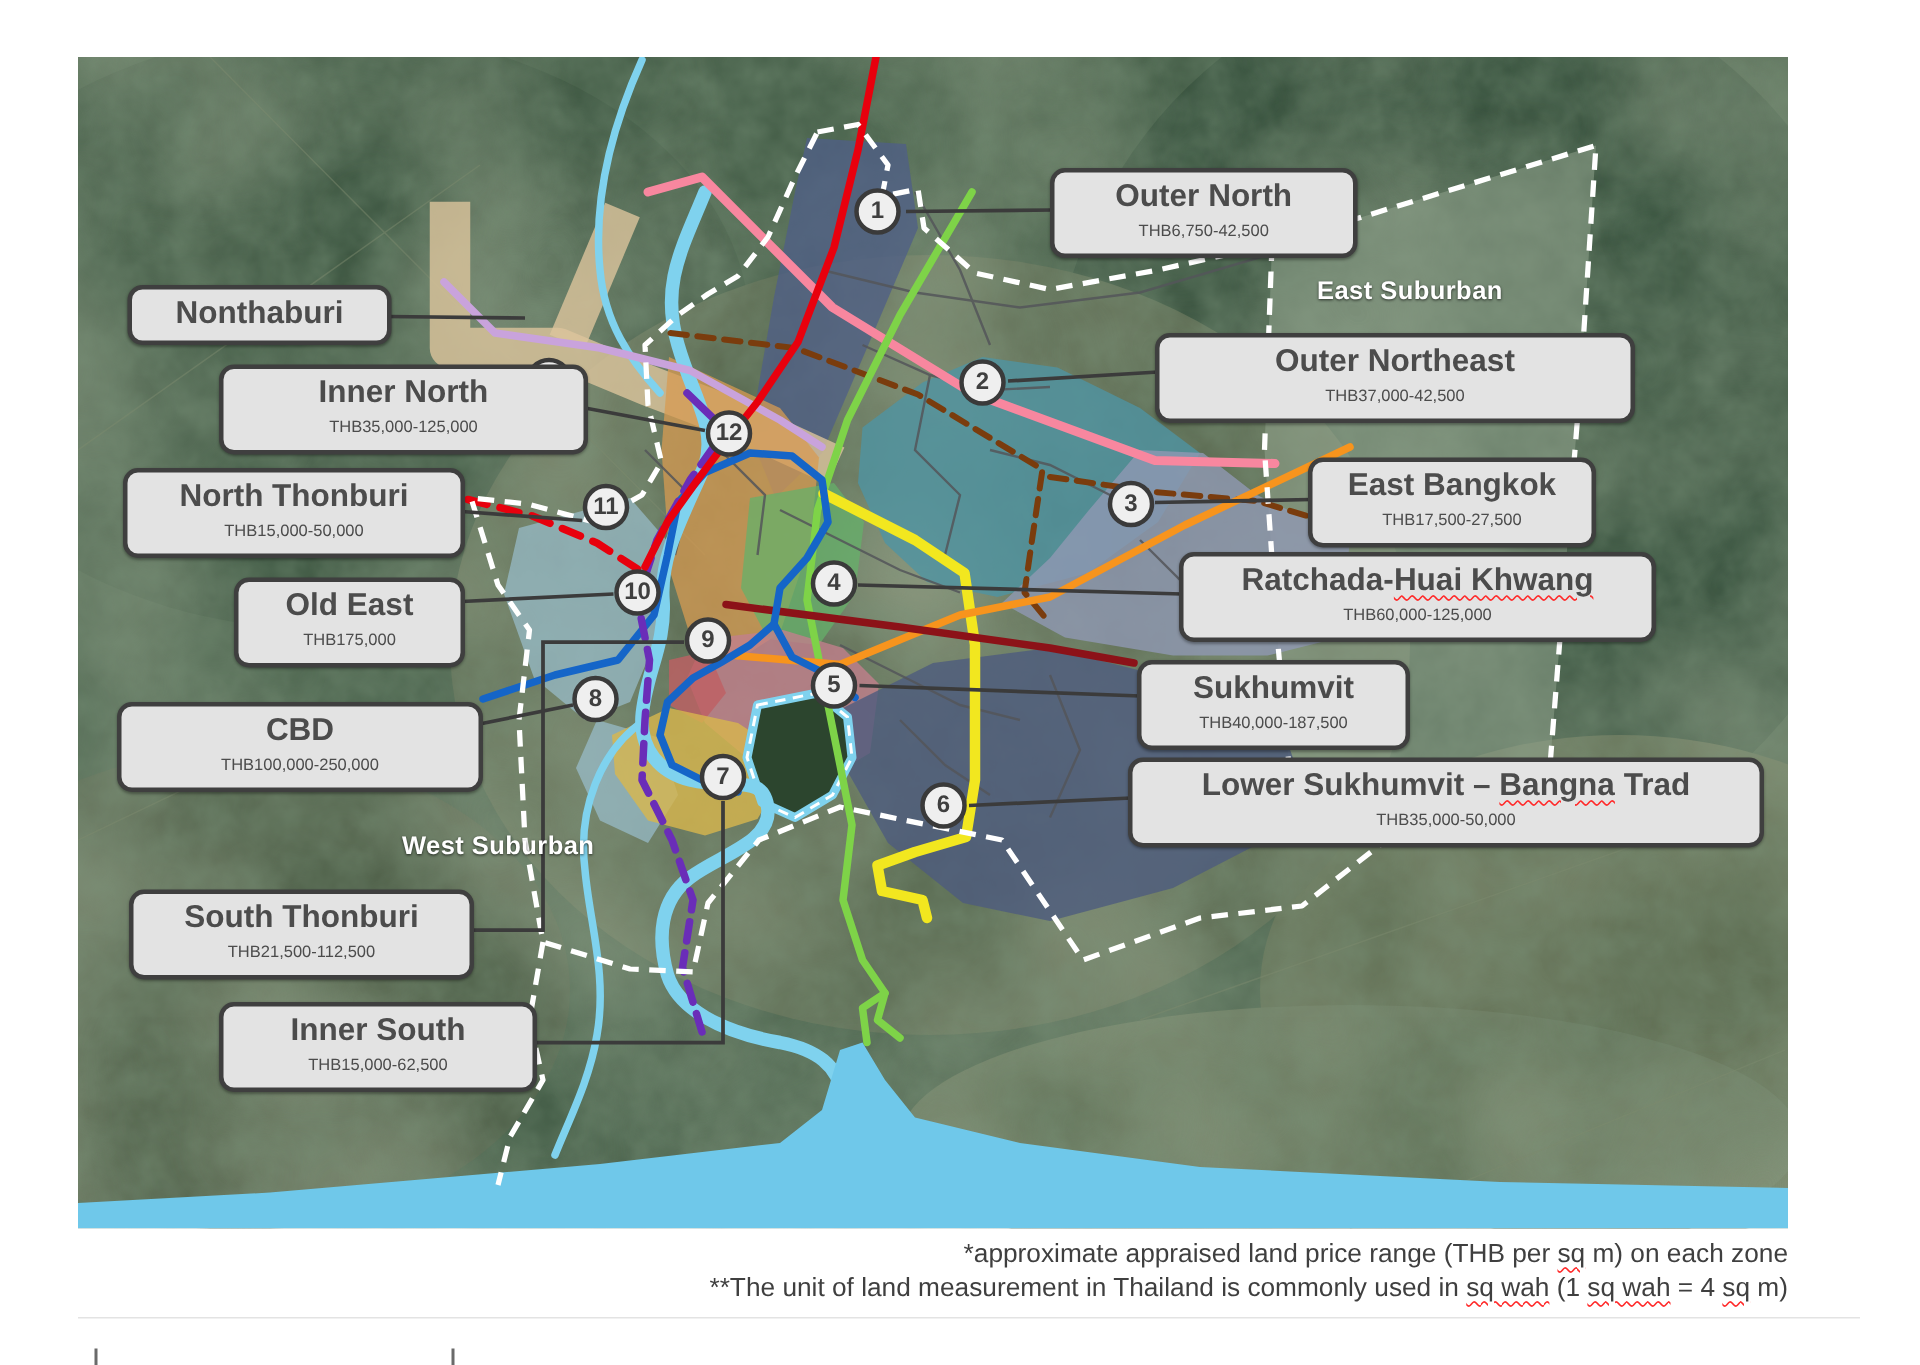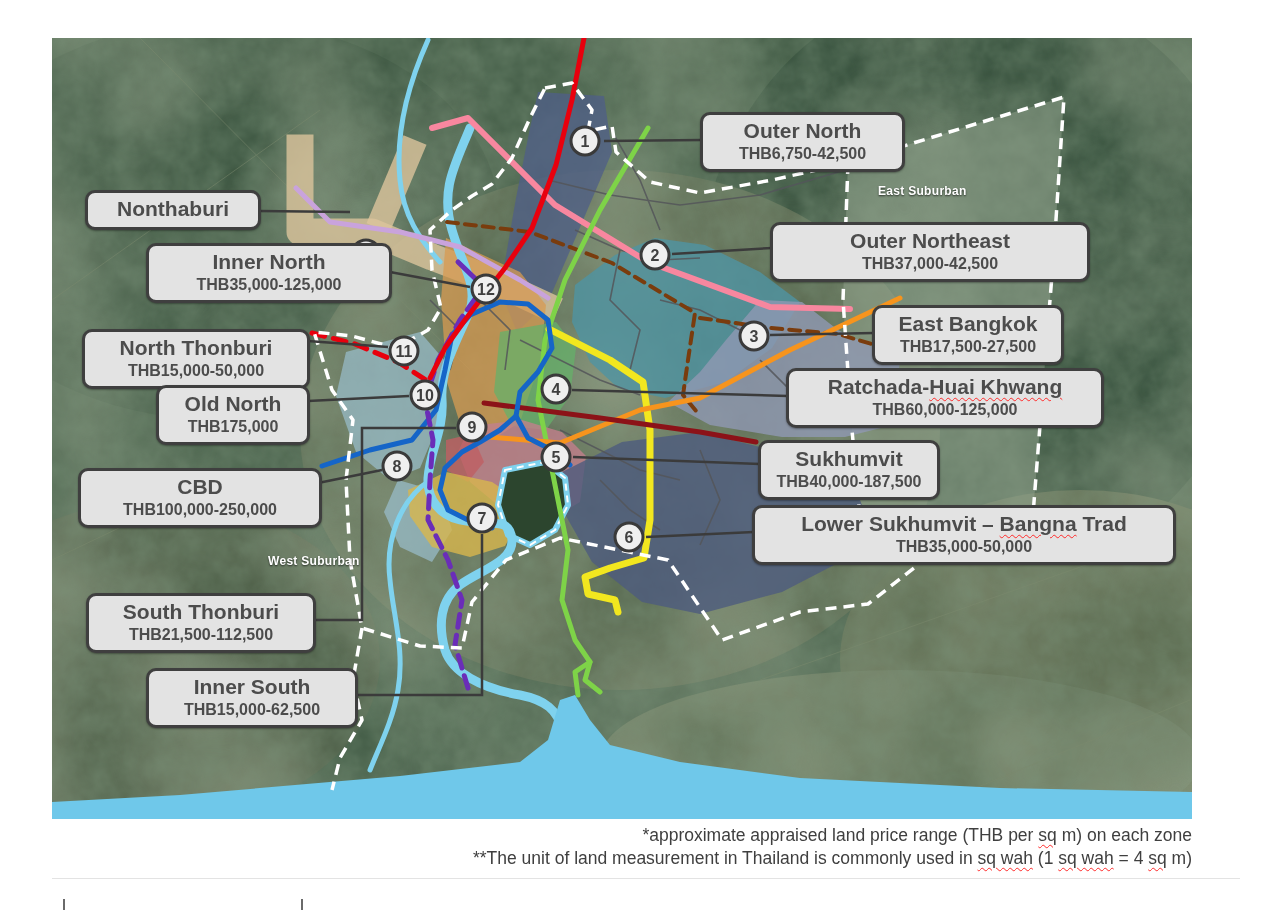--- a/index.html
+++ b/index.html
@@ -25,22 +25,22 @@
   .water{fill:var(--water);}
 
   .marker{position:absolute;width:31px;height:31px;border-radius:50%;
           background:#efefef;border:3px solid #3a3a3a;box-sizing:border-box;
           transform:translate(-50%,-50%);color:#3f3f3f;font-weight:bold;font-size:16px;
           display:flex;align-items:center;justify-content:center;z-index:6;}
   .zone-label{position:absolute;box-sizing:border-box;background:var(--label-bg);
           border:3px solid var(--label-border);border-radius:10px;padding:3px 8px 5px 8px;
           text-align:center;z-index:7;box-shadow:0 1px 2px rgba(0,0,0,.35);}
   .zl-title{font-size:21px;font-weight:bold;color:var(--label-text);line-height:26px;white-space:nowrap;}
-  .zl-price{font-size:16px;color:var(--label-text);line-height:20px;white-space:nowrap;font-weight:bold;}
-  .region-label{position:absolute;color:#ffffff;font-weight:bold;font-size:12px;
+  .zl-price{font-size:11px;color:var(--label-text);line-height:20px;white-space:nowrap;}
+  .region-label{position:absolute;color:#ffffff;font-weight:bold;font-size:17px;
           text-shadow:0 1px 2px rgba(0,0,0,.7);letter-spacing:.3px;z-index:5;white-space:nowrap;}
   .squiggle{text-decoration-line:underline;text-decoration-style:wavy;
           text-decoration-color:var(--squiggle);text-decoration-thickness:1px;text-underline-offset:3px;}
   .footnotes{position:absolute;left:52px;top:824px;width:1140px;text-align:right;z-index:8;}
   .footnote-line{font-size:17.5px;color:#3f3f3f;line-height:23px;}
   .faint-rule{position:absolute;left:52px;top:878px;width:1188px;height:1px;background:#e3e3e3;}
   .bottom-tick{position:absolute;top:899px;width:2px;height:11px;background:#6a6a6a;}
   .tick-a{left:63px;} .tick-b{left:301px;}
 </style>
 </head>
@@ -172,21 +172,21 @@
       <div class="marker" style="left: 585px; top: 141px;">1</div>
       <div class="marker" style="left: 655px; top: 255px;">2</div>
       <div class="marker" style="left: 754px; top: 336px;">3</div>
       <div class="marker" style="left: 556px; top: 389px;">4</div>
       <div class="marker" style="left: 556px; top: 457px;">5</div>
       <div class="marker" style="left: 629px; top: 537px;">6</div>
       <div class="marker" style="left: 482px; top: 518px;">7</div>
       <div class="marker" style="left: 397px; top: 466px;">8</div>
       <div class="marker" style="left: 472px; top: 427px;">9</div>
       <div class="marker" style="left: 425px; top: 395px;">10</div>
-      <div class="marker" style="left: 404px; top: 351px;">11</div>
+      <div class="marker" style="left: 404px; top: 338px;">11</div>
       <div class="marker" style="left: 486px; top: 289px;">12</div>
       <div class="marker" style="left: 366px; top: 212px; margin-top: 42px;">13</div>
     </div>
   <div id="labels">
       <div class="zone-label" style="left: 700px; top: 112px; width: 205px;">
         <div class="zl-title"><span>Outer North</span></div>
         <div class="zl-price">THB6,750-42,500</div>
       </div>
       <div class="zone-label" style="left: 770px; top: 222px; width: 320px;">
         <div class="zl-title"><span>Outer Northeast</span></div>
@@ -208,26 +208,26 @@
         <div class="zl-title"><span>Lower Sukhumvit – </span><span class="squiggle">Bangna</span><span> Trad</span></div>
         <div class="zl-price">THB35,000-50,000</div>
       </div>
       <div class="zone-label" style="left: 85px; top: 190px; width: 176px;">
         <div class="zl-title"><span>Nonthaburi</span></div>
       </div>
       <div class="zone-label" style="left: 146px; top: 243px; width: 246px;">
         <div class="zl-title"><span>Inner North</span></div>
         <div class="zl-price">THB35,000-125,000</div>
       </div>
-      <div class="zone-label" style="left: 82px; top: 312px; width: 228px; margin-top: 17px;">
+      <div class="zone-label" style="left: 82px; top: 312px; width: 228px;">
         <div class="zl-title"><span>North Thonburi</span></div>
         <div class="zl-price">THB15,000-50,000</div>
       </div>
       <div class="zone-label" style="left: 156px; top: 385px; width: 154px;">
-        <div class="zl-title"><span>Old North</span></div>
+        <div class="zl-title"><span>Old East</span></div>
         <div class="zl-price">THB175,000</div>
       </div>
       <div class="zone-label" style="left: 78px; top: 468px; width: 244px;">
         <div class="zl-title"><span>CBD</span></div>
         <div class="zl-price">THB100,000-250,000</div>
       </div>
       <div class="zone-label" style="left: 86px; top: 593px; width: 230px;">
         <div class="zl-title"><span>South Thonburi</span></div>
         <div class="zl-price">THB21,500-112,500</div>
       </div>

